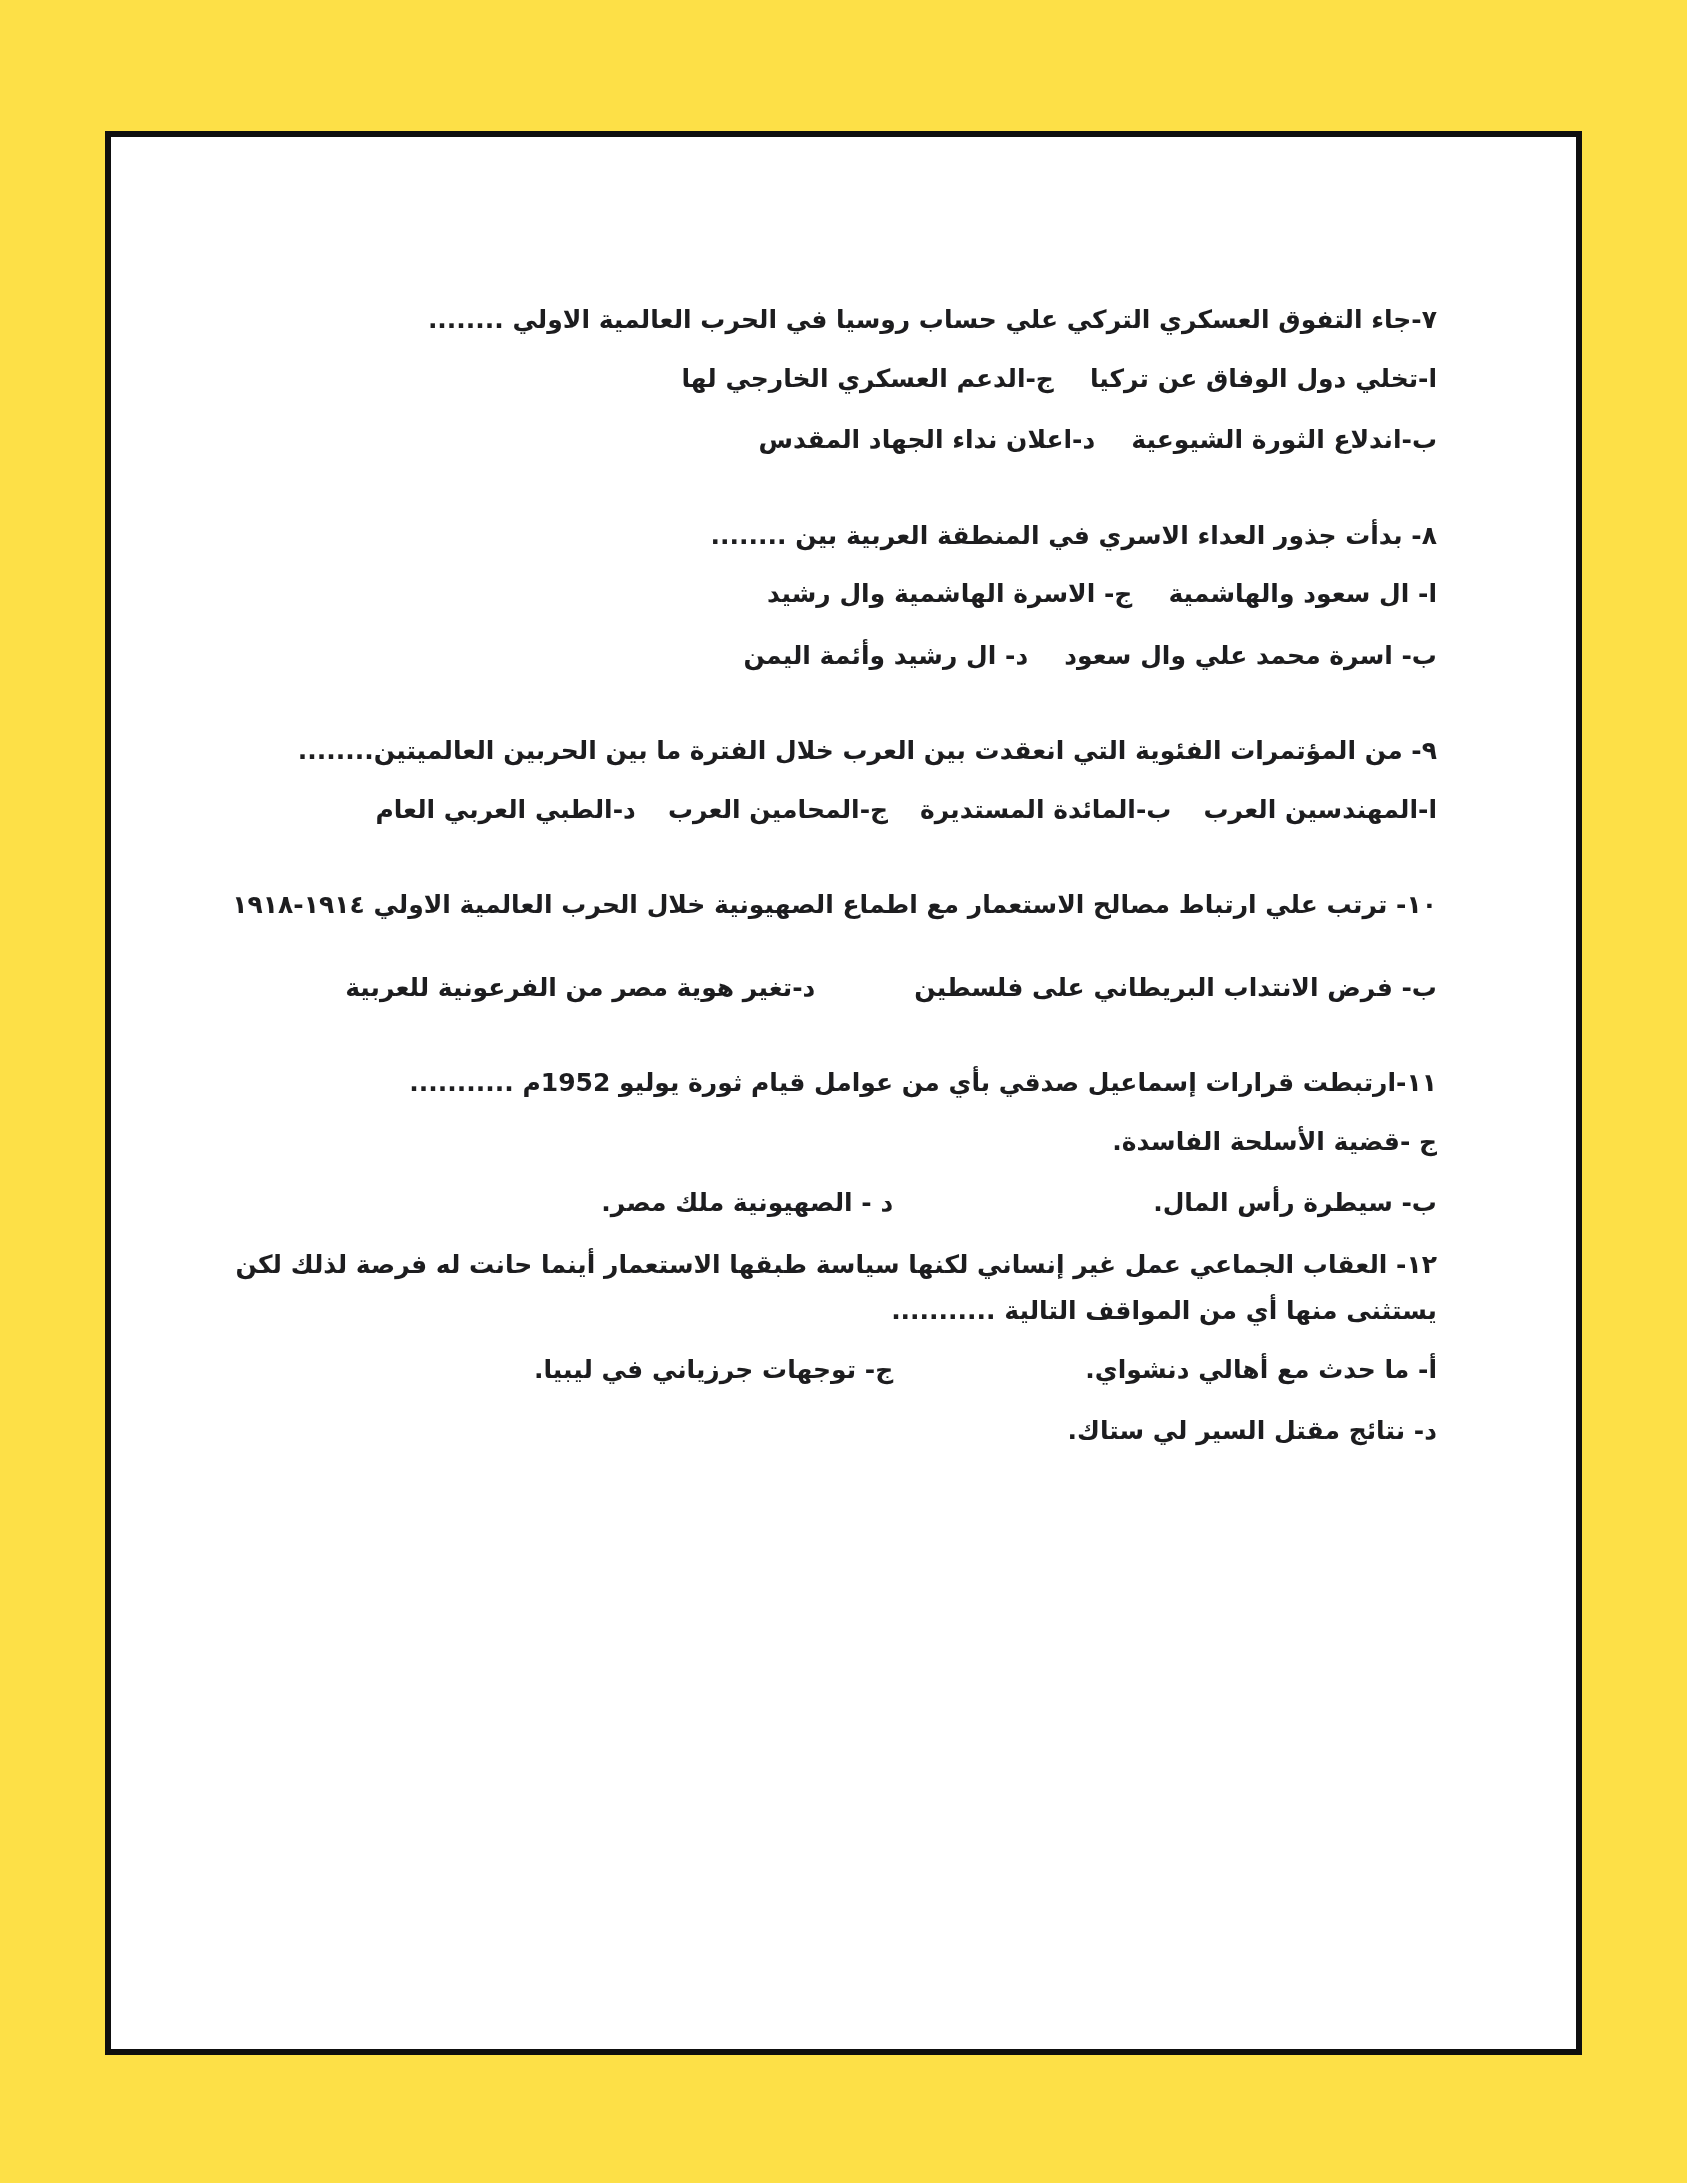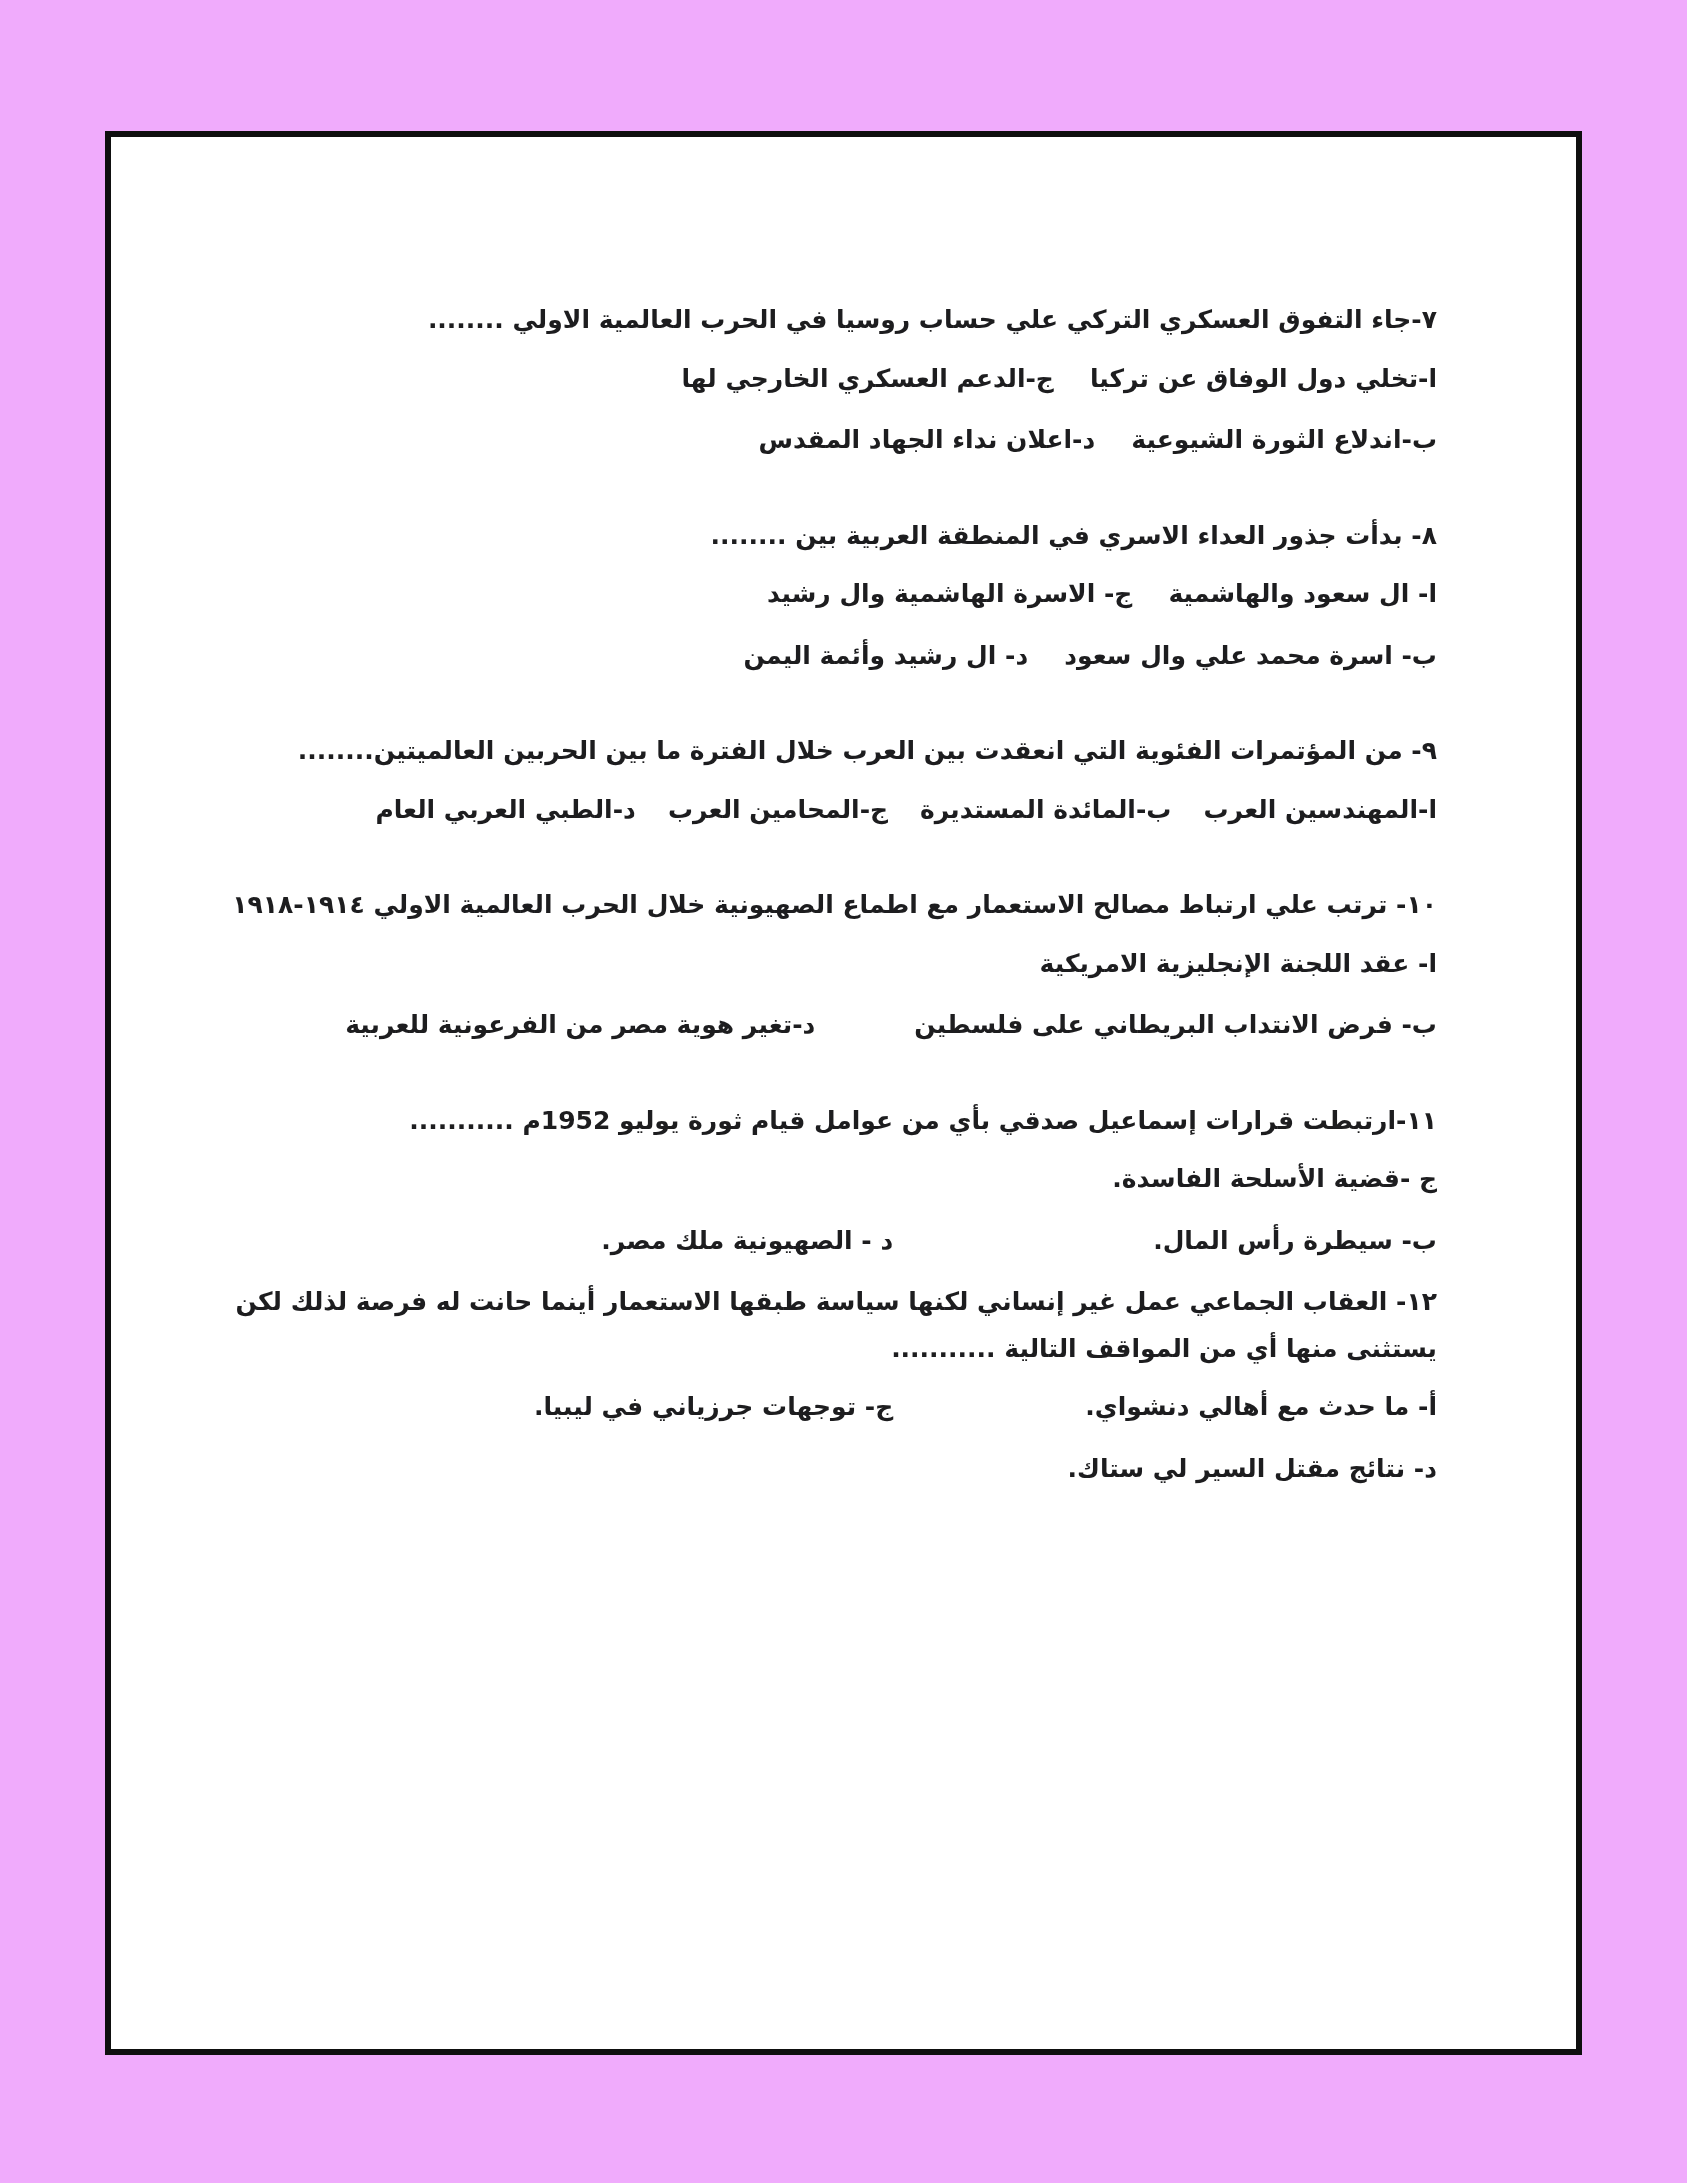--- a/index.html
+++ b/index.html
@@ -6,21 +6,21 @@
   html, body { background: #ffffff; }
   body {
     width: 1687px;
     height: 2183px;
     font-family: "DejaVu Sans", "Liberation Sans", sans-serif;
   }
   .page {
     position: relative;
     width: 1687px;
     height: 2183px;
-    background: #f0abfc;
+    background: #fde047;
     overflow: hidden;
   }
   .frame {
     position: absolute;
     left: 105px;
     top: 131px;
     width: 1477px;
     height: 1924px;
     border: 6px solid #0f0f0f;
     background: #ffffff;
@@ -94,21 +94,20 @@
           <span class="opt">ا-المهندسين العرب</span>
           <span class="opt">ب-المائدة المستديرة</span>
           <span class="opt">ج-المحامين العرب</span>
           <span class="opt">د-الطبي العربي العام</span>
         </div>
       </div>
 
       <div class="q">
         <div class="stem">١٠- ترتب علي ارتباط مصالح الاستعمار مع اطماع الصهيونية خلال الحرب العالمية الاولي ١٩١٤-١٩١٨</div>
         <div class="opt-row cols-mid">
-          <span class="opt">ا- عقد اللجنة الإنجليزية الامريكية</span>
         </div>
         <div class="opt-row cols-mid">
           <span class="opt">ب- فرض الانتداب البريطاني على فلسطين</span>
           <span class="opt">د-تغير هوية مصر من الفرعونية للعربية</span>
         </div>
       </div>
 
       <div class="q q-tight">
         <div class="stem">١١-ارتبطت قرارات إسماعيل صدقي بأي من عوامل قيام ثورة يوليو 1952م ...........</div>
         <div class="opt-row cols-wide">

